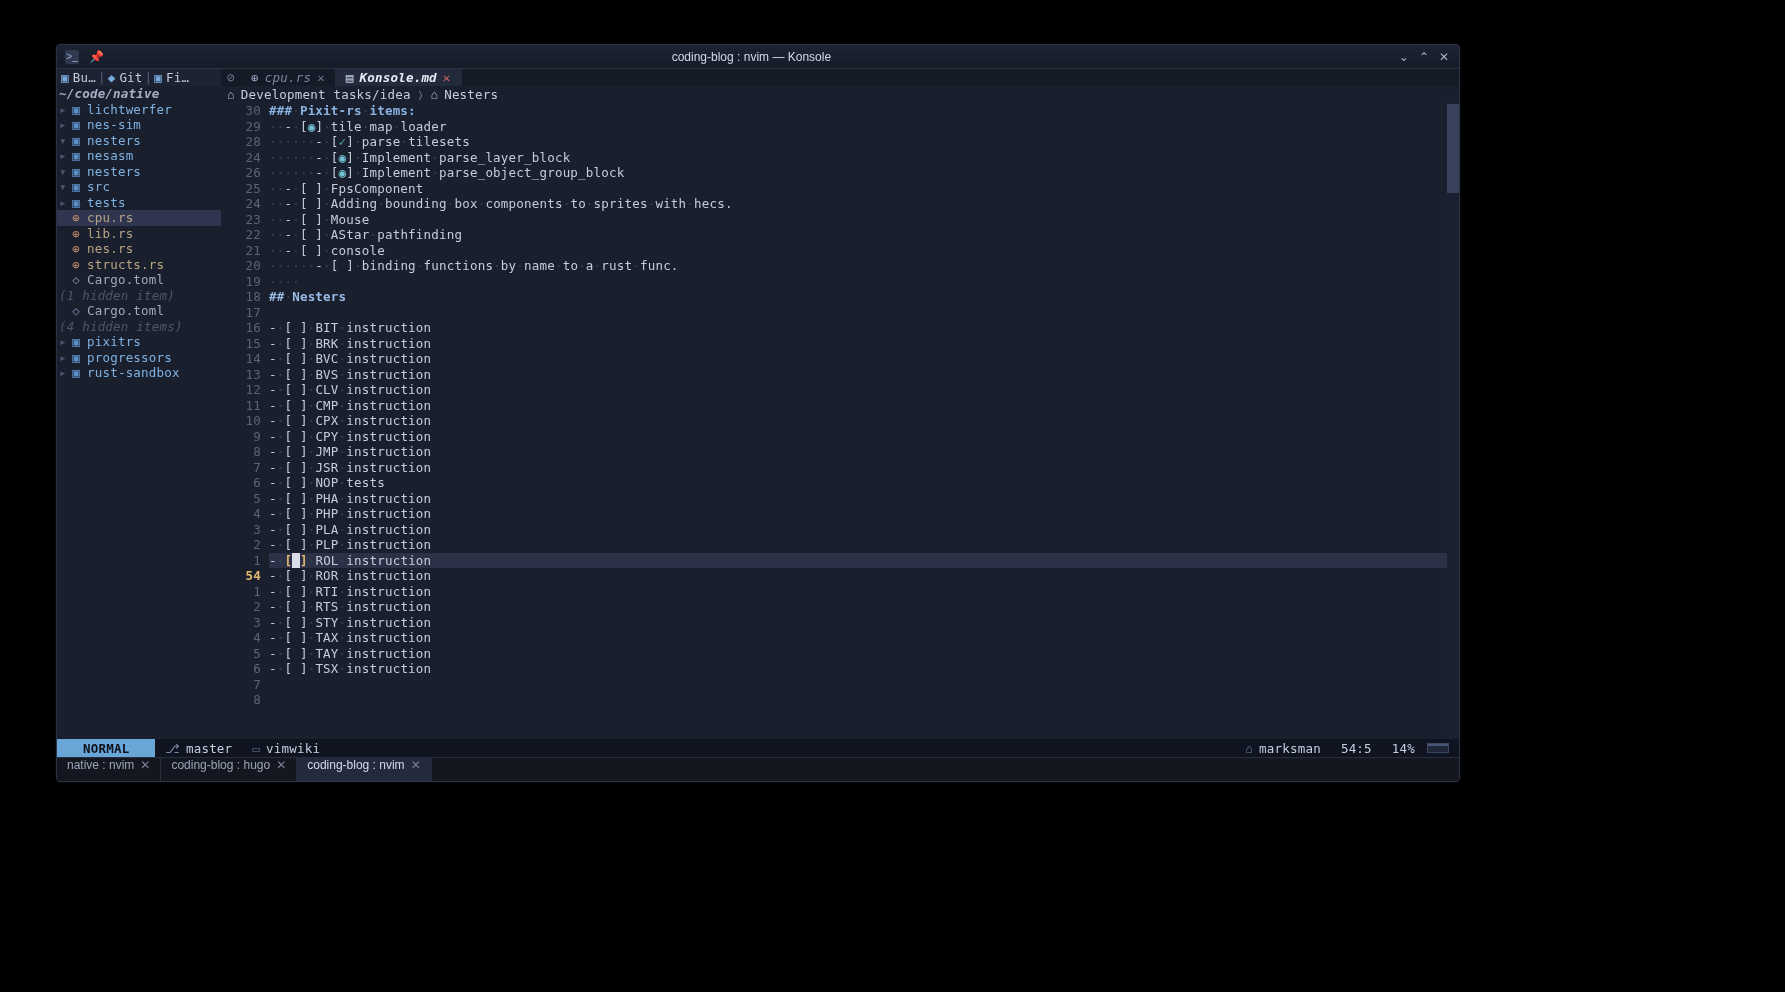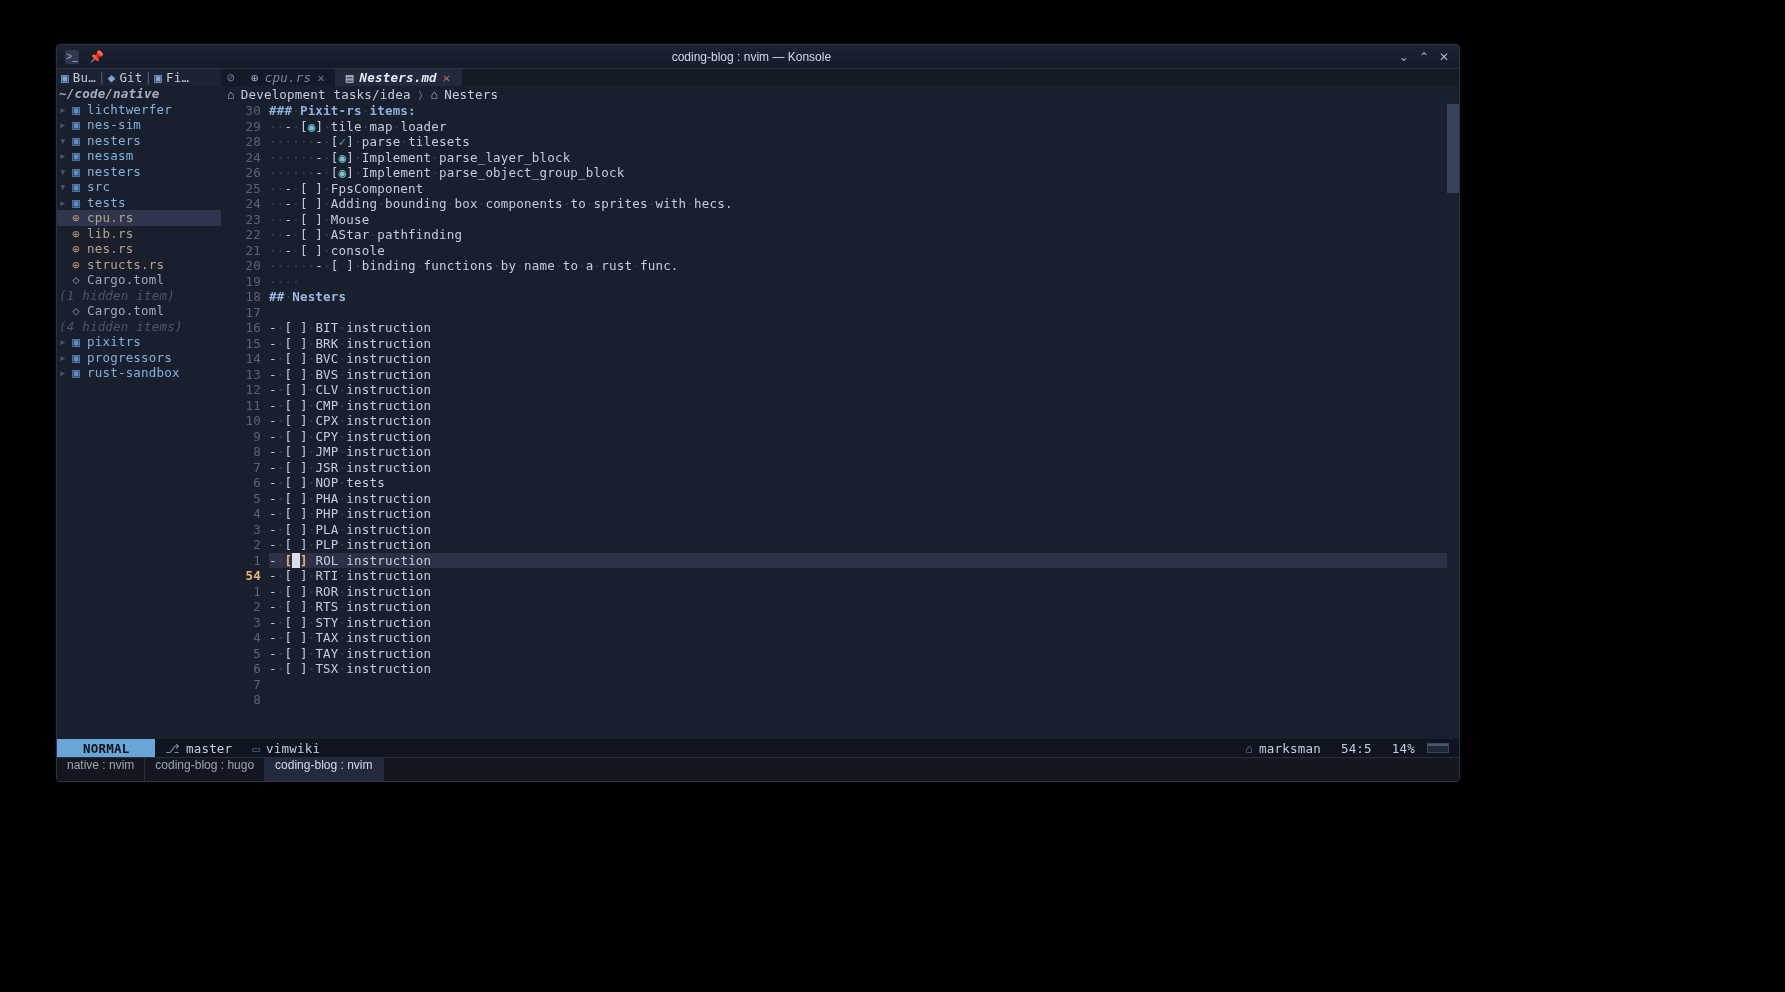--- a/index.html
+++ b/index.html
@@ -237,21 +237,20 @@
     border-top:1px solid #262d3f;
     font-family: sans-serif;
     font-size:12px;
   }
   .ktab {
     display:flex; align-items:flex-start; gap:6px;
     padding:0 10px;
     color:#9aa4ba;
     border-right:1px solid #262d3f;
     cursor:pointer;
-    flex-direction:column;
   }
   .ktab.active { background:#222a3b; color:#d4daea; }
   .ktab .kx { color:#7a8399; cursor:pointer; }
 </style>
 </head>
 <body>
 
 <div class="konsole">
 
   <div class="titlebar">
@@ -284,21 +283,21 @@
         <span class="tabtray">
             <span>⊘</span>
           </span>
         <div class="editor-tab">
           <span class="picon">⊕</span>
           <span>cpu.rs</span>
           <span class="close">✕</span>
         </div>
         <div class="editor-tab active">
           <span class="micon">▤</span>
-          <span>Nesters.md</span>
+          <span>Konsole.md</span>
           <span class="close">✕</span>
         </div>
       </div>
     </div>
 
     <div class="nvim-body">
 
       <div class="tree">
         <div class="row root">
           <span>~/code/native</span>
@@ -463,22 +462,22 @@
               <div class="line">-<span class="dots">·</span>[ ]<span class="dots">·</span>CPX<span class="dots">·</span>instruction</div>
               <div class="line">-<span class="dots">·</span>[ ]<span class="dots">·</span>CPY<span class="dots">·</span>instruction</div>
               <div class="line">-<span class="dots">·</span>[ ]<span class="dots">·</span>JMP<span class="dots">·</span>instruction</div>
               <div class="line">-<span class="dots">·</span>[ ]<span class="dots">·</span>JSR<span class="dots">·</span>instruction</div>
               <div class="line">-<span class="dots">·</span>[ ]<span class="dots">·</span>NOP<span class="dots">·</span>tests</div>
               <div class="line">-<span class="dots">·</span>[ ]<span class="dots">·</span>PHA<span class="dots">·</span>instruction</div>
               <div class="line">-<span class="dots">·</span>[ ]<span class="dots">·</span>PHP<span class="dots">·</span>instruction</div>
               <div class="line">-<span class="dots">·</span>[ ]<span class="dots">·</span>PLA<span class="dots">·</span>instruction</div>
               <div class="line">-<span class="dots">·</span>[ ]<span class="dots">·</span>PLP<span class="dots">·</span>instruction</div>
               <div class="line hl">-<span class="dots">·</span><span class="brkt">[</span><span class="cursor"> </span><span class="brkt">]</span><span class="dots">·</span>ROL<span class="dots">·</span>instruction</div>
+              <div class="line">-<span class="dots">·</span>[ ]<span class="dots">·</span>ROR<span class="dots">·</span>instruction</div>
               <div class="line">-<span class="dots">·</span>[ ]<span class="dots">·</span>RTI<span class="dots">·</span>instruction</div>
-              <div class="line">-<span class="dots">·</span>[ ]<span class="dots">·</span>ROR<span class="dots">·</span>instruction</div>
               <div class="line">-<span class="dots">·</span>[ ]<span class="dots">·</span>RTS<span class="dots">·</span>instruction</div>
               <div class="line">-<span class="dots">·</span>[ ]<span class="dots">·</span>STY<span class="dots">·</span>instruction</div>
               <div class="line">-<span class="dots">·</span>[ ]<span class="dots">·</span>TAX<span class="dots">·</span>instruction</div>
               <div class="line">-<span class="dots">·</span>[ ]<span class="dots">·</span>TAY<span class="dots">·</span>instruction</div>
               <div class="line">-<span class="dots">·</span>[ ]<span class="dots">·</span>TSX<span class="dots">·</span>instruction</div>
             </div>
           <div class="scrollbar">
             <div class="thumb" style="height:14%; margin-top:8%;"></div>
           </div>
         </div>

